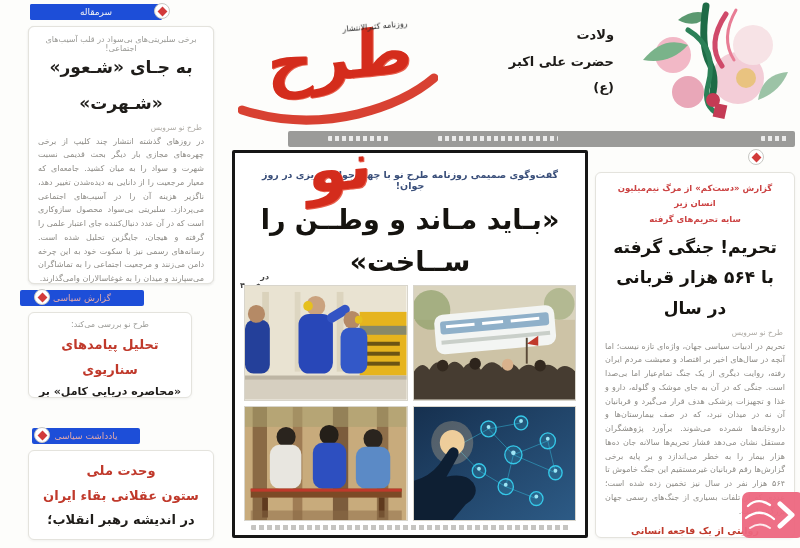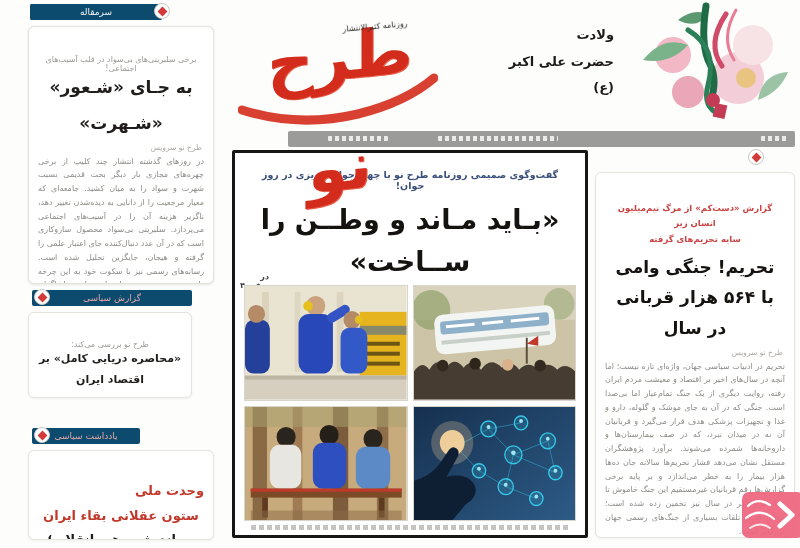--- a/index.html
+++ b/index.html
@@ -4,35 +4,35 @@
 <style>
   * { margin:0; padding:0; box-sizing:border-box; }
   html,body { background:#e8e8e4; }
   body { font-family:"DejaVu Sans", sans-serif; }
   .page {
     position:relative; width:800px; height:548px; margin:0 auto;
     background:#fdfdfb; overflow:hidden; direction:rtl;
   }
   
   .bar {
-    position:absolute; height:16px; background:#0c4a6e; border-radius:2px;
+    position:absolute; height:16px; background:#1d4ed8; border-radius:2px;
     display:flex; align-items:center; justify-content:center;
     font-size:9px; color:#f5f5f5; letter-spacing:.5px;
   }
   .bar.redlabel { color:#e4a9a9; }
   .badge {
     position:absolute; width:16px; height:16px; border-radius:50%;
     background:#fff; border:1px solid #c8c8c4;
     display:flex; align-items:center; justify-content:center; z-index:3;
   }
   .badge i { display:block; width:7px; height:7px; background:#d23a3a; transform:rotate(45deg); }
   
   .card {
     position:absolute; background:#fff; border:1px solid #e4e3dd; border-radius:6px;
-    box-shadow:0 1px 3px rgba(0,0,0,.05); padding:24px 9px; overflow:hidden;
+    box-shadow:0 1px 3px rgba(0,0,0,.05); padding:4px 9px; overflow:hidden;
   }
   .kicker-gray { font-size:8px; color:#9a9a96; text-align:center; filter:blur(.2px); }
   .h-big { font-size:17px; font-weight:bold; color:#1f1d1a; text-align:center; line-height:1.75; }
   .byline { font-size:7.5px; color:#adaaa4; margin:4px 2px 3px; filter:blur(.2px); }
   .bodytxt {
     font-size:8px; color:#8d8b86; line-height:1.72; text-align:justify;
     filter:blur(.35px); word-break:break-word;
   }
   .subhead-red  { font-size:9.5px; font-weight:bold; color:#c0392b; text-align:center; margin:7px 0 5px; filter:blur(.15px); }
   
@@ -148,41 +148,42 @@
   <div class="card" style="left:28px;width:186px;top:26px;height:258px;">
     <div class="kicker-gray" style="margin-top:4px;">برخی سلبریتی‌های بی‌سواد در قلب آسیب‌های اجتماعی!</div>
     <div class="h-big">به جـای «شـعور»</div>
     <div class="h-big" style="margin-top:6px;">«شـهرت»</div>
     <div class="byline">طرح نو سرویس</div>
     <div class="bodytxt">در روزهای گذشته انتشار چند کلیپ از برخی چهره‌های مجازی بار دیگر بحث قدیمی نسبت شهرت و سواد را به میان کشید. جامعه‌ای که معیار مرجعیت را از دانایی به دیده‌شدن تغییر دهد، ناگزیر هزینه آن را در آسیب‌های اجتماعی می‌پردازد. سلبریتی بی‌سواد محصول سازوکاری است که در آن عدد دنبال‌کننده جای اعتبار علمی را گرفته و هیجان، جایگزین تحلیل شده است. رسانه‌های رسمی نیز با سکوت خود به این چرخه دامن می‌زنند و مرجعیت اجتماعی را به تماشاگران می‌سپارند و میدان را به غوغاسالاران وامی‌گذارند.</div>
 
   </div>
 
   <div class="bar redlabel" style="left:auto;right:586px;width:0;"></div>
-  <div class="bar redlabel" style="left:32px;top:290px;width:160px;">
+  <div class="bar redlabel" style="left:20px;top:290px;width:124px;">
     <span>گزارش سیاسی</span>
   </div>
   <div class="badge" style="left:34px;top:289px;">
       <i></i>
     </div>
 
   <div class="card" style="left:28px;width:164px;top:312px;height:86px;">
     <div class="kicker-gray" style="margin-top:3px;">طرح نو بررسی می‌کند:</div>
+    <div class="mini-head h-red" style="margin-top:4px;">تحلیل پیامدهای سناریوی</div>
     <div class="mini-head h-black" style="font-size:11px;">«محاصره دریایی کامل» بر اقتصاد ایران</div>
   </div>
 
   <div class="bar redlabel" style="left:32px;top:428px;width:108px;">
     <span>یادداشت سیاسی</span>
   </div>
   <div class="badge" style="left:34px;top:427px;">
       <i></i>
     </div>
 
   <div class="card" style="left:28px;width:186px;top:450px;height:90px;">
-    <div class="mini-head h-red" style="margin-top:4px;text-align:right;">وحدت ملی</div>
+    <div class="mini-head h-red" style="margin-top:4px;">وحدت ملی</div>
     <div class="mini-head h-red">ستون عقلانی بقاء ایران</div>
     <div class="mini-head h-black">در اندیشه رهبر انقلاب؛</div>
   </div>
 
   <div class="mainbox">
     <div class="main-kicker">گفت‌وگوی صمیمی روزنامه طرح نو با چهار جوان تبریزی در روز جوان!</div>
     <div class="main-headline">«بـاید مـاند و وطــن را</div>
     <div class="main-headline" style="margin-top:0;">ســاخت»</div>
     <div class="page-ref">در صفحه۴</div>
 
@@ -309,21 +310,21 @@
     <div class="caption-strip"></div>
   </div>
 
   <div class="badge" style="right:36px;top:149px;">
       <i></i>
     </div>
 
   <div class="card" style="left:595px;width:200px;top:172px;height:366px;">
     <div class="kicker-red" style="margin-top:4px;">گزارش «دست‌کم» از مرگ نیم‌میلیون انسان زیر</div>
     <div class="kicker-red">سایه تحریم‌های گرفته</div>
-    <div class="sanction-headline">تحریم! جنگی وامی</div>
+    <div class="sanction-headline">تحریم! جنگی گرفته</div>
     <div class="sanction-headline" style="margin-top:0;">با ۵۶۴ هزار قربانی</div>
     <div class="sanction-headline" style="margin-top:0;">در سال</div>
     <div class="byline" style="text-align:right;">طرح نو سرویس</div>
     <div class="bodytxt">تحریم در ادبیات سیاسی جهان، واژه‌ای تازه نیست؛ اما آنچه در سال‌های اخیر بر اقتصاد و معیشت مردم ایران رفته، روایت دیگری از یک جنگ تمام‌عیار اما بی‌صدا است. جنگی که در آن به جای موشک و گلوله، دارو و غذا و تجهیزات پزشکی هدف قرار می‌گیرد و قربانیان آن نه در میدان نبرد، که در صف بیمارستان‌ها و داروخانه‌ها شمرده می‌شوند. برآورد پژوهشگران مستقل نشان می‌دهد فشار تحریم‌ها سالانه جان ده‌ها هزار بیمار را به خطر می‌اندازد و بر پایه برخی گزارش‌ها رقم قربانیان غیرمستقیم این جنگ خاموش تا ۵۶۴ هزار نفر در سال نیز تخمین زده شده است؛ عددی که از تلفات بسیاری از جنگ‌های رسمی جهان بزرگ‌تر است.</div>
     <div class="subhead-red">روایتی از یک فاجعه انسانی</div>
 
   </div>
 
   <div class="watermark">
     <svg width="64" height="50" viewBox="0 0 64 50">

